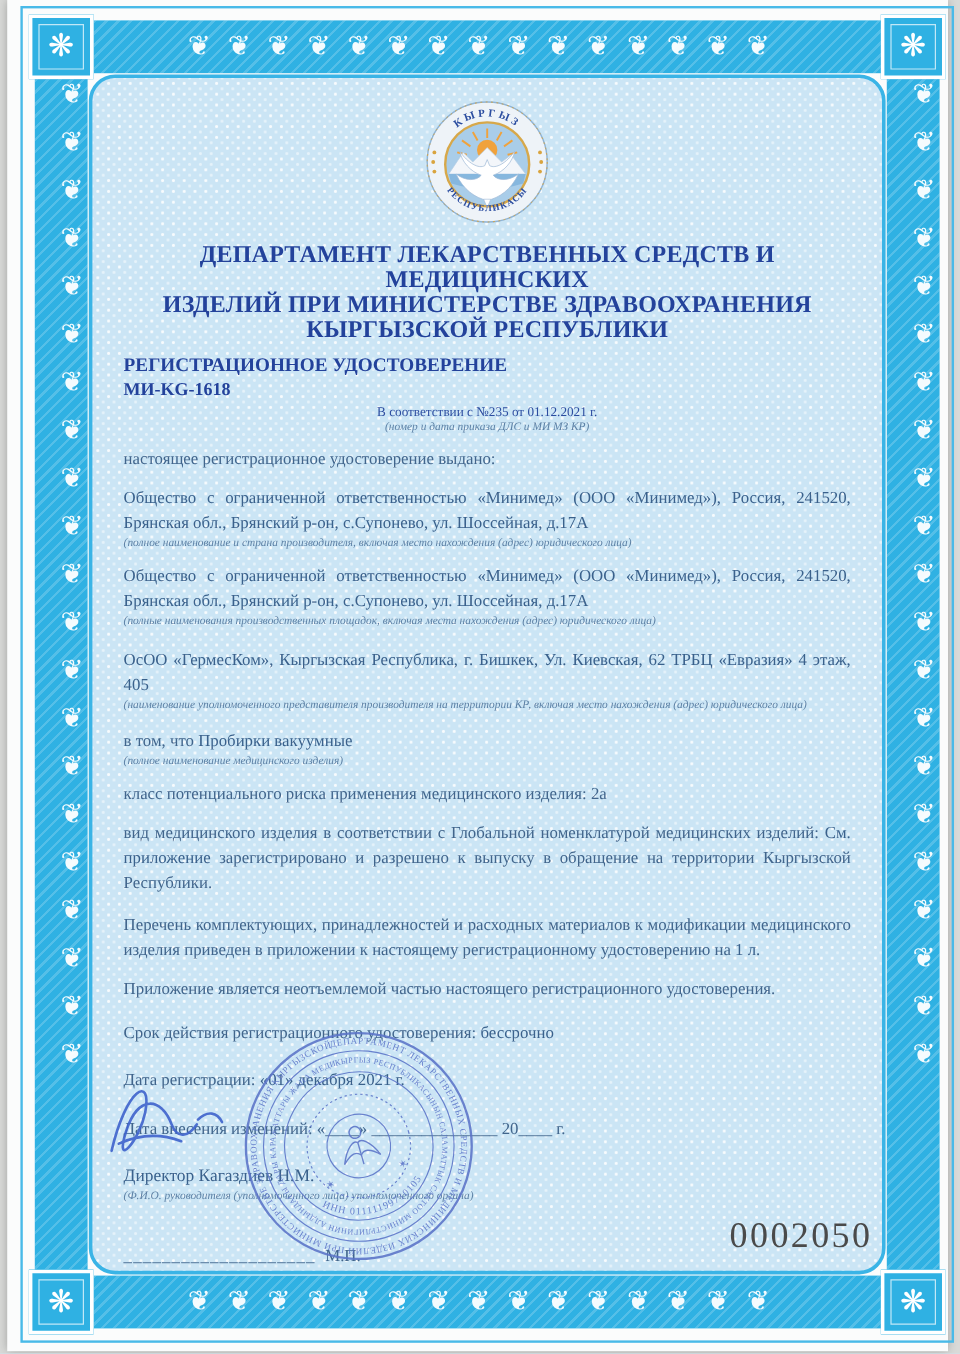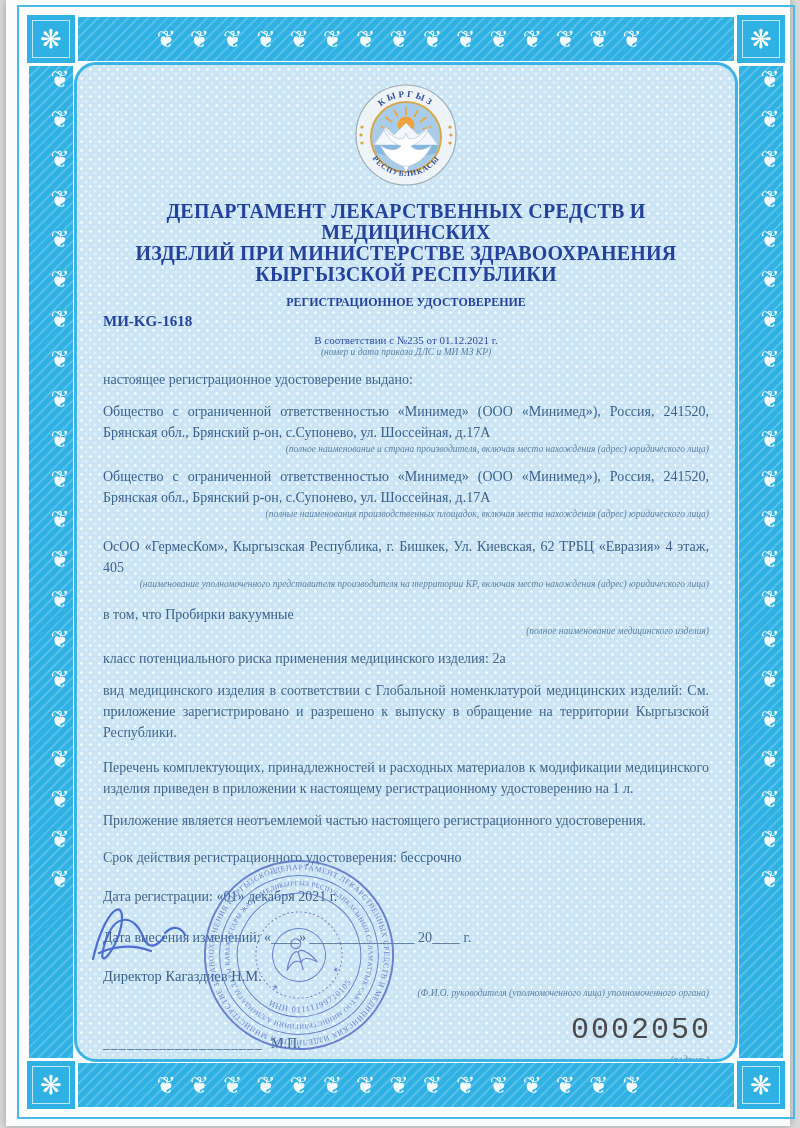--- a/index.html
+++ b/index.html
@@ -44,36 +44,36 @@
       radial-gradient(circle,rgba(255,255,255,.5) 1px,rgba(255,255,255,0) 1.5px);
     background-size:9px 9px,9px 9px;background-position:0 0,4.5px 4.5px;
     border:3px solid #3ab4e6;border-radius:22px;
     padding:12px 26px;box-sizing:border-box;overflow:hidden;
   }
   .emblem-wrap{text-align:center;margin-top:6px;}
   .org-title{
     text-align:center;color:#23429b;font-weight:bold;font-size:20px;line-height:21px;
     margin:10px 30px 0 30px;letter-spacing:.2px;
   }
-  .doc-title{text-align:center;color:#23429b;font-weight:bold;font-size:12px;margin-top:10px;}
+  .doc-title{text-align:left;color:#23429b;font-weight:bold;font-size:16px;margin-top:10px;}
   .doc-number{color:#23429b;font-weight:bold;font-size:15px;margin-top:3px;}
   .basis{text-align:center;color:#2c4da0;font-size:11px;margin-top:4px;}
-  .note{color:#5c80a5;font-style:italic;font-size:9.5px;line-height:11px;margin-top:1px;text-align:right;}
+  .note{color:#5c80a5;font-style:italic;font-size:9.5px;line-height:11px;margin-top:1px;}
   .note.center{text-align:center;}
   .body-col{color:#41658c;font-size:14px;line-height:21px;}
   .body-col p{margin:11px 0 0 0;}
   .b{font-weight:normal;color:#3a618c;}
   .just{text-align:justify;}
   .sig-row{margin-top:34px;display:flex;align-items:flex-start;gap:8px;color:#41658c;}
   .sigline{letter-spacing:1px;}
   .stamp{position:absolute;left:124px;top:792px;opacity:.88;pointer-events:none;}
   .signature{position:absolute;left:0px;top:822px;pointer-events:none;}
   .serial{
-    position:absolute;right:24px;bottom:12px;
-    font-family:Liberation Mono, monospace;font-size:30px;color:#4a4a4a;letter-spacing:2px;text-align:center;
+    position:absolute;right:8px;bottom:12px;
+    font-family:Liberation Serif, serif;font-size:30px;color:#4a4a4a;letter-spacing:2px;text-align:center;
   }
 </style>
 </head>
 <body>
 
 <div class="paper">
   <div class="frame">
     <div class="outer-line"></div>
 
     <div class="band band-top">

